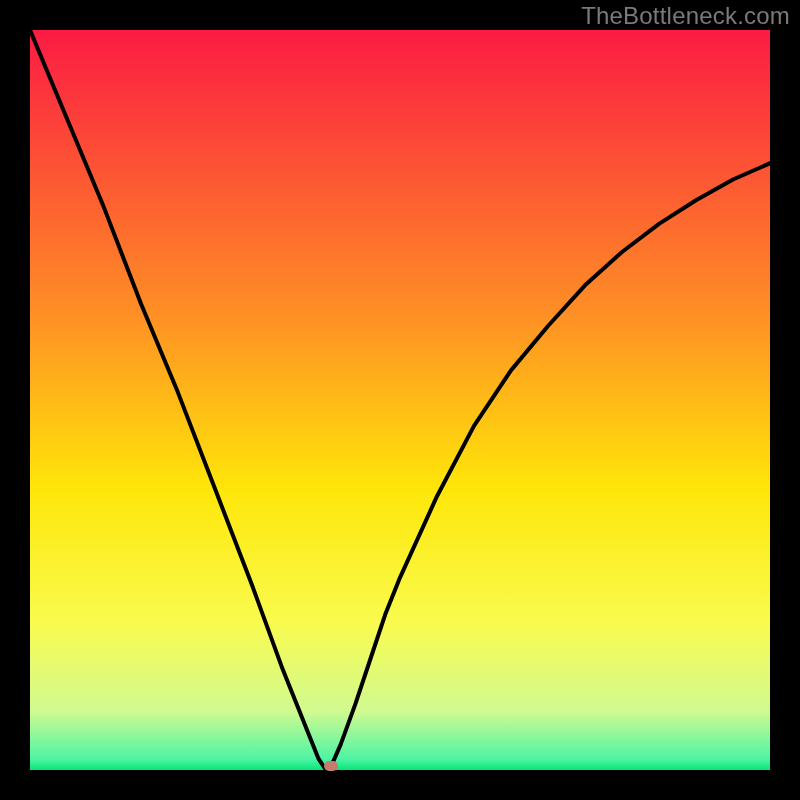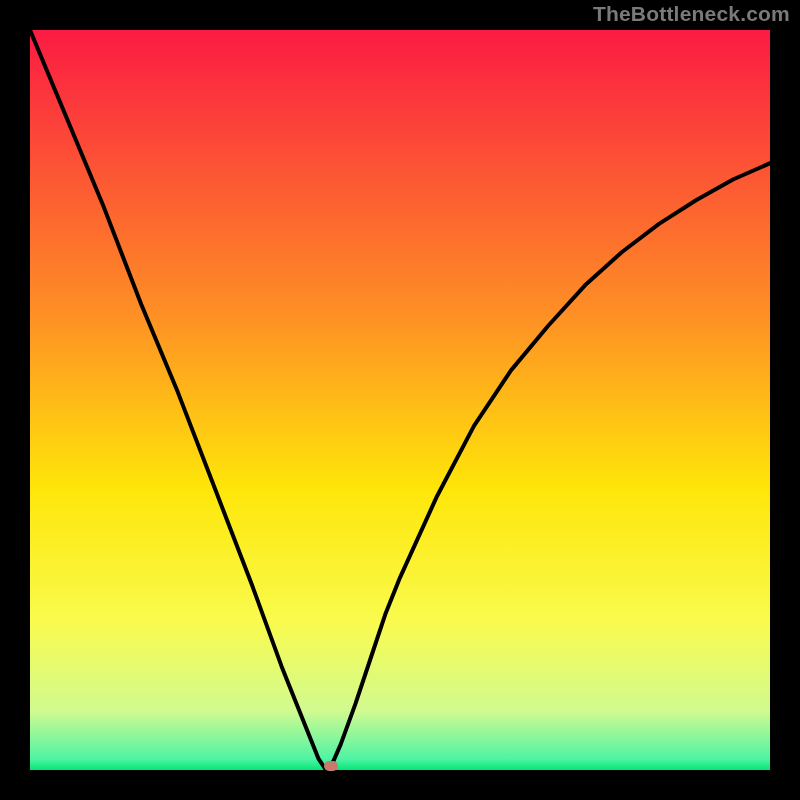--- a/index.html
+++ b/index.html
@@ -15,22 +15,22 @@
     position: relative;
     width: 800px;
     height: 800px;
     background: #000;
   }
   .watermark {
     position: absolute;
     top: 2px;
     right: 10px;
     color: #7a7a7a;
-    font-size: 21px;
-    font-weight: 700;
+    font-size: 24px;
+    font-weight: 400;
     letter-spacing: 0.2px;
     user-select: none;
   }
   .plot {
     position: absolute;
     left: 30px;
     top: 30px;
     width: 740px;
     height: 740px;
   }

